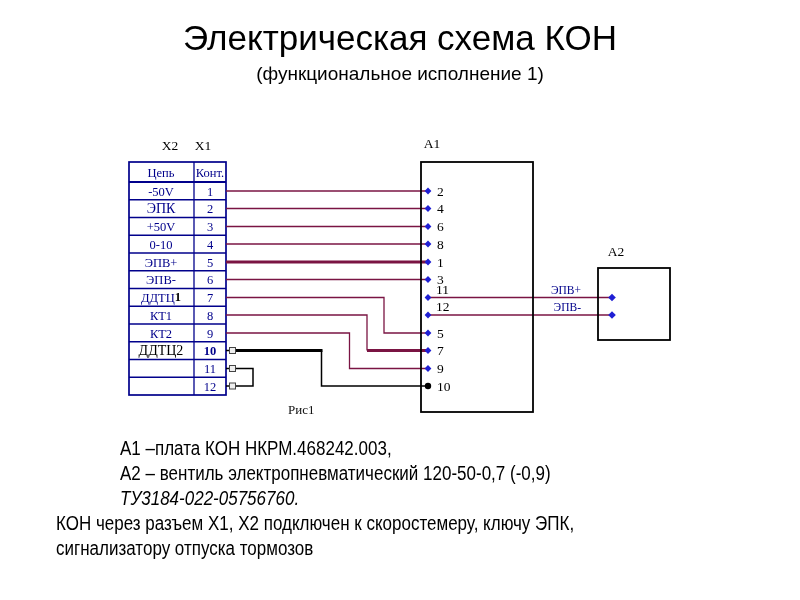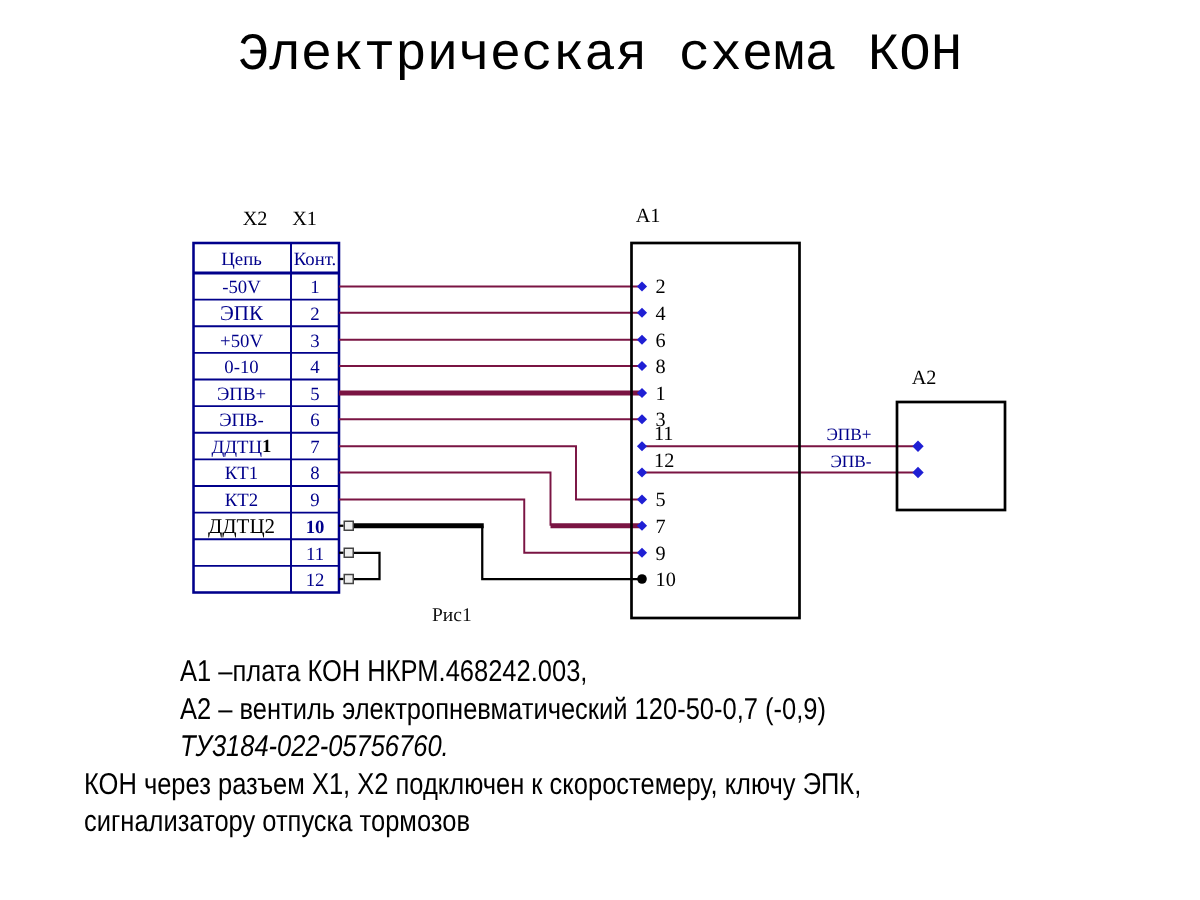--- a/index.html
+++ b/index.html
@@ -1,19 +1,19 @@
 <!DOCTYPE html>
 <html><head>
 <meta charset="utf-8">
 <style>
   html,body{margin:0;padding:0;background:#fff;}
   .page{position:relative;width:800px;height:600px;background:#ffffff;overflow:hidden;
         font-family:"Liberation Sans",sans-serif;color:#000;}
   
-  .title{position:absolute;left:0;right:0;top:16px;text-align:center;font-family:Liberation Mono, monospace;}
+  .title{position:absolute;left:0;right:0;top:16px;text-align:center;}
   .title .t1{font-size:35px;line-height:43px;}
   .title b{font-weight:bold;}
   .subtitle{font-size:19px;line-height:24px;margin-top:3px;}
   
   .notes{position:absolute;font-size:20px;line-height:25px;transform:scaleX(.85);
          transform-origin:0 0;white-space:nowrap;}
   .notes1{left:120px;top:436px;}
   .notes2{left:56px;top:511px;}
   .it{font-style:italic;}
   
@@ -41,20 +41,21 @@
   .sq{fill:#efefef;stroke:#444;stroke-width:1;}
   .bold{font-weight:bold;}
 </style>
 </head>
 <body>
 
 <div class="page">
 
   <div class="title">
     <div class="t1">Электрическая схема КОН</div>
+    <div class="subtitle">(функциональное исполнение 1)</div>
   </div>
 
   <svg class="diagram" width="800" height="600" viewBox="0 0 800 600">
 
     <text class="blk conlbl" text-anchor="middle" x="170" y="150">Х2</text>
     <text class="blk conlbl" text-anchor="middle" x="203" y="150">Х1</text>
 
     <g>
       <rect class="touter" x="129" y="162" width="97" height="233"></rect>
       <line class="tline" x1="194" y1="162" x2="194" y2="395"></line>

